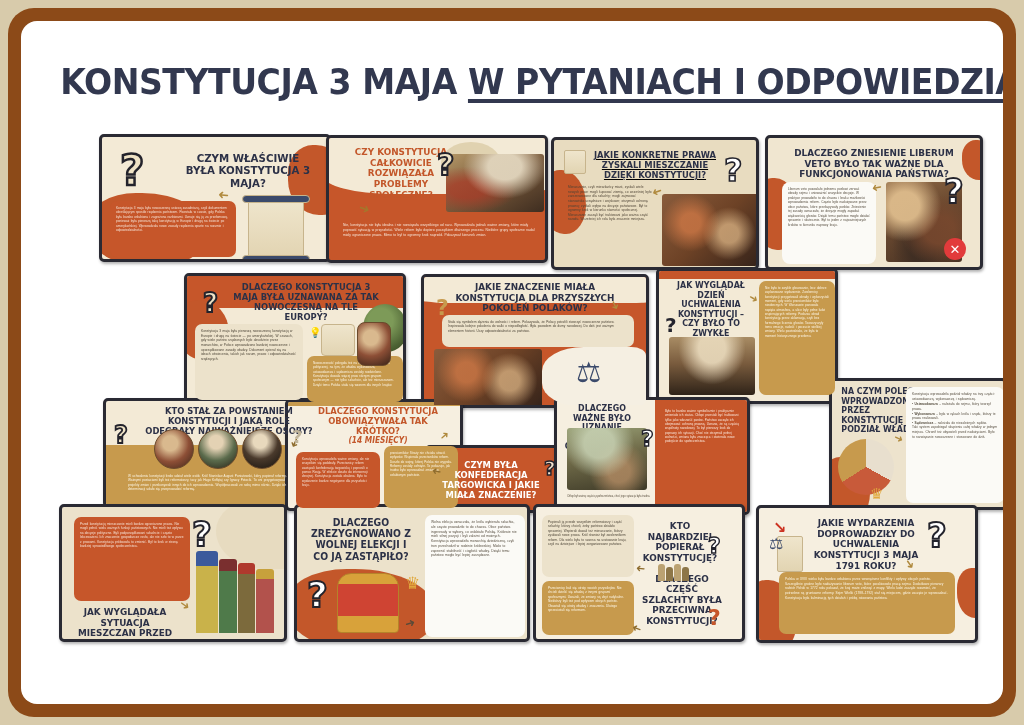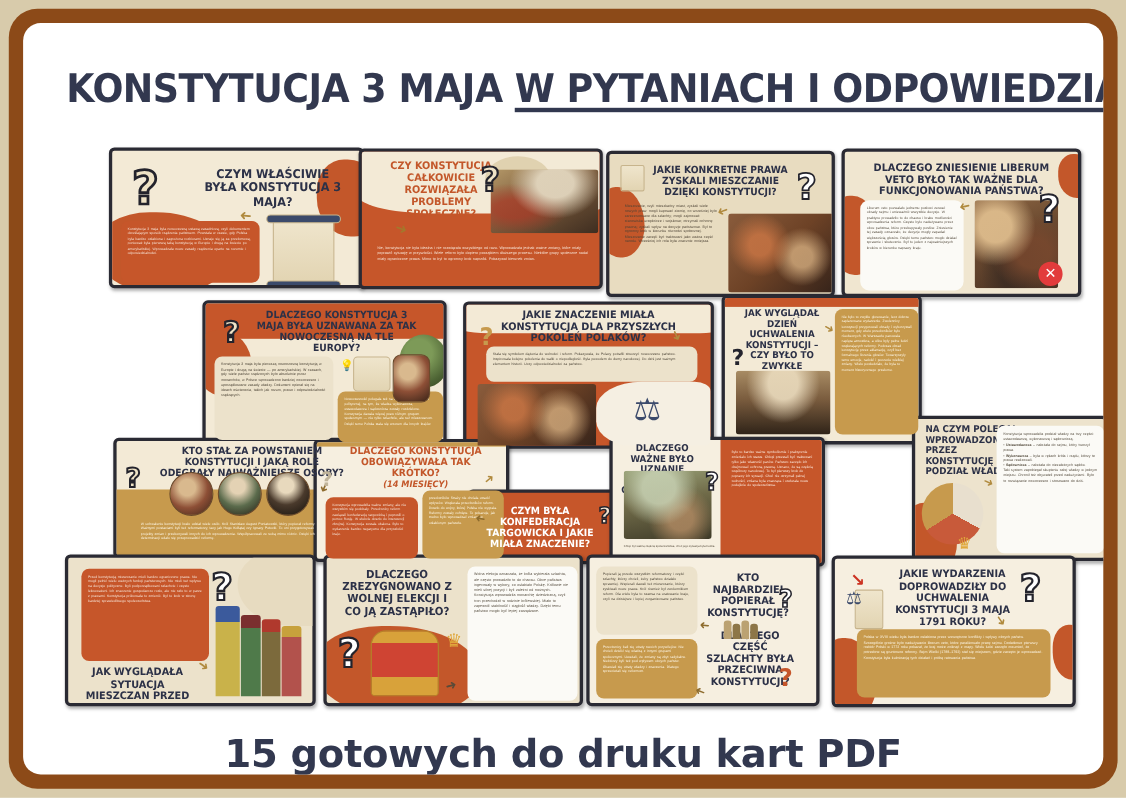--- a/index.html
+++ b/index.html
@@ -56,21 +56,21 @@
   
   .card {
     position: absolute;
     background: #f7f2e4;
     border: 3px solid #2a2a33;
     border-radius: 5px;
     overflow: hidden;
     box-shadow: 1px 2px 3px rgba(0,0,0,.30);
   }
   .card.cream { background: #f3ead6; }
-  .card.tanbg { background: #e8dcc0; }
+  .card.tanbg { background: #e8dcc0; text-decoration: underline; }
 
   .swash {
     position: absolute;
     background: #c3572a;
     border-radius: 40% 55% 45% 50%;
   }
 
   .q-title {
     position: relative;
     font-family: "DejaVu Sans", sans-serif;
@@ -448,17 +448,16 @@
       <div class="trend" style="left:14px;top:12px;font-size:16px;">↘</div>
       <div class="scroll-ico" style="left:18px;top:28px;width:26px;height:36px;"></div>
       <div class="scale-ico" style="left:10px;top:28px;font-size:16px;">⚖</div>
       <div class="qmark" style="left:168px;top:10px;font-size:34px;color:#fff;-webkit-text-stroke:2px #23232c;">?</div>
       <div class="arrow" style="left:146px;top:50px;font-size:12px;transform:rotate(55deg);">➜</div>
       <div class="body-box tan" style="left:20px;top:64px;width:176px;height:62px;">
         <span class="txt" style="font-size:3.2px;">Polska w XVIII wieku była bardzo osłabiona przez wewnętrzne konflikty i wpływy obcych państw. Szczególnie groźne było nadużywanie liberum veto, które paraliżowało pracę sejmu. Dodatkowo pierwszy rozbiór Polski w 1772 roku pokazał, że kraj może zniknąć z mapy. Wielu ludzi zaczęło rozumieć, że potrzebne są gruntowne reformy. Sejm Wielki (1788–1792) stał się miejscem, gdzie zaczęto je wprowadzać. Konstytucja była kulminacją tych działań i próbą ratowania państwa.</span>
       </div>
     </div>
 
-    <div class="footline">15 gotowych do druku kart PDF</div>
 
   </div>
  </div>
 </div>
 
 </body></html>

